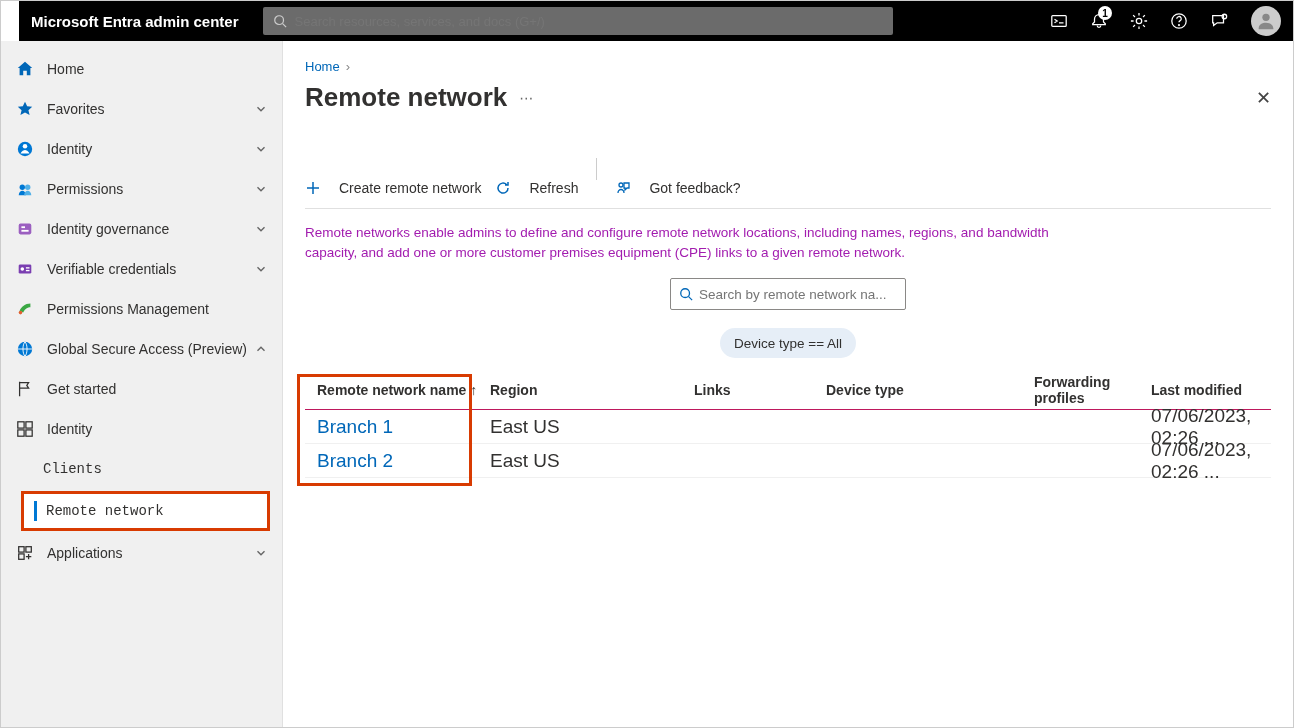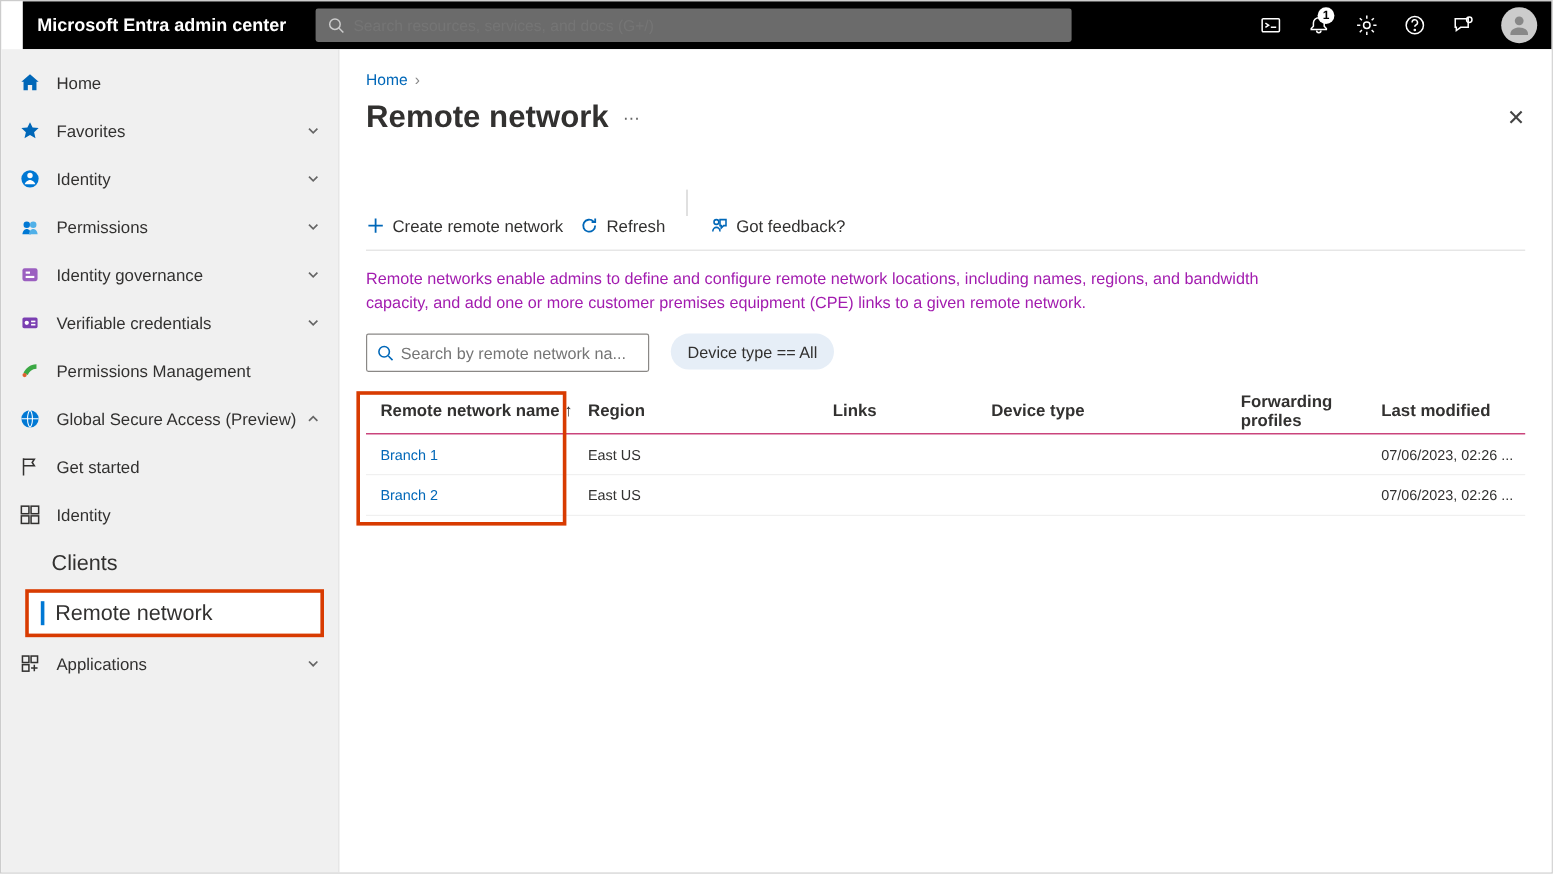--- a/index.html
+++ b/index.html
@@ -9,49 +9,49 @@
 .searchbox { flex: 1; display: flex; align-items: center; background: #6b6b6b; height: 28px; padding: 0 10px; color: #ddd; gap: 8px; max-width: 630px; border-radius: 2px; }
 .searchbox input { background: transparent; border: none; outline: none; color: #ddd; font-size: 13px; flex: 1; }
 .top-icons { display: flex; gap: 4px; align-items: center; margin-left: auto; }
 .top-icon { width: 36px; height: 36px; display:flex; align-items:center; justify-content:center; position:relative; cursor:pointer; }
 .badge { position:absolute; top:3px; right:5px; background:#fff; color:#000; font-size:10px; border-radius:50%; width:14px; height:14px; display:flex; align-items:center; justify-content:center; font-weight:600;}
 .avatar { width: 30px; height: 30px; border-radius:50%; background:#ccc; display:flex; align-items:center; justify-content:center; margin-left:10px;}
 
 .layout { display:flex; height: calc(728px - 42px); }
 .sidebar { width: 282px; background:#f0f0f0; border-right:1px solid #e0e0e0; overflow-y:auto; padding-top:8px; }
 .sidebar-item { display:flex; align-items:center; padding: 8px 14px; cursor:pointer; height:40px; font-size:14px; }
-.sidebar-item.sub { padding-left: 42px; font-size:18px; }
+.sidebar-item.sub { padding-left: 42px; font-size:14px;font-family:Liberation Mono, monospace; }
 .sidebar-item .icon { width:20px; height:20px; margin-right:12px; display:inline-flex; align-items:center; justify-content:center; }
 .sidebar-item .chev { margin-left:auto; }
 .sidebar-item.selected { background:#fff; }
 .sidebar-item.selected .selbar { position:absolute; left:30px; width:3px; height:20px; background:#0078d4;}
 .sidebar-item.selected { position:relative; }
 .main { flex:1; padding: 18px 22px; overflow-y:auto; background:#fff; }
 .breadcrumb { font-size:13px; color:#0067b8; display:flex; align-items:center; gap:6px; }
 .title-row { display:flex; align-items:center; margin-top:8px; }
 .title-row h1 { font-size:26px; font-weight:600; }
 .title-row .dots { margin-left:12px; color:#666; cursor:pointer; }
 .title-row .close { margin-left:auto; cursor:pointer; font-size:18px; color:#444; }
 .toolbar { display:flex; align-items:center; gap:14px; margin-top:22px; padding: 6px 0 12px 0; border-bottom:1px solid #e0e0e0;}
-.tool-btn { display:flex; align-items:flex-start; gap:6px; color:#323130; cursor:pointer; font-size:14px;margin-top:39px; }
+.tool-btn { display:flex; align-items:flex-start; gap:18px; color:#323130; cursor:pointer; font-size:14px;margin-top:39px; }
 .tool-sep { width:1px; height:22px; background:#ccc; margin:0 4px;}
 .desc { margin-top:14px; font-size:13.5px; color:#a21caf; line-height:1.45; max-width: 780px;}
-.filter-row { display:flex; gap:18px; margin-top:16px; }
+.filter-row { display:flex; gap:18px; margin-top:16px; align-items:center;flex-direction:column;}
 .search-field { display:flex; align-items:center; border:1px solid #8a8886; height:32px; width:236px; padding:0 8px; gap:6px; border-radius:2px;}
 .search-field input { border:none; outline:none; flex:1; font-size:13.5px; color:#666;}
 .pill { background:#e6eef7; border-radius:16px; height:30px; padding:0 14px; display:flex; align-items:center; font-size:13.5px; color:#323130; }
 .table { margin-top:12px; width:100%; }
 .table-header { display:flex; border-bottom:1px solid #be185d; height:40px; align-items:center; font-weight:600; font-size:14px; }
 .col-name { width:185px; padding-left:12px; display:flex; align-items:center;}
 .col-region { width:204px; }
 .col-links { width:132px; }
 .col-device { width:160px; }
 .col-forward { width:142px;padding-left:48px; }
 .col-modified { flex:1;padding-left:23px; }
-.table-row { display:flex; height:34px; align-items:center; border-bottom:1px solid #f0f0f0; font-size:12px;}
+.table-row { display:flex; height:34px; align-items:center; border-bottom:1px solid #f0f0f0; font-size:19px;}
 .table-row .link { color:#0067b8; cursor:pointer; }
 .hl-red { border:3px solid #d83b01; }
 .hl-name { position:relative; }
 .hl-name-box { position:absolute; left:-8px; top:-8px; width: 175px; height: 112px; border:3px solid #d83b01; pointer-events:none;}
 svg { display:block; }
 </style>
 </head>
 <body>
 
 <div class="topbar">

